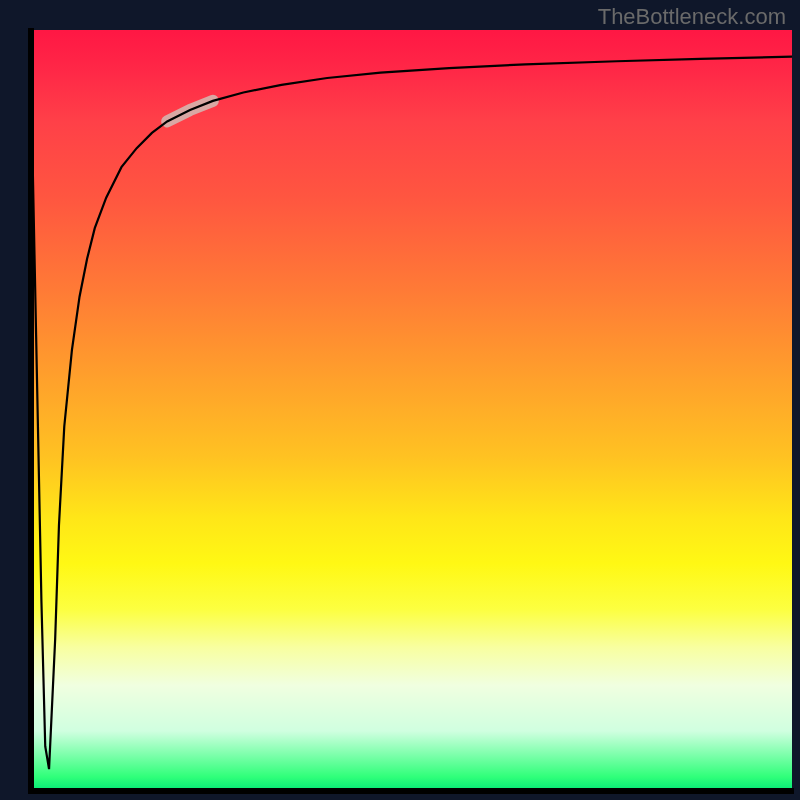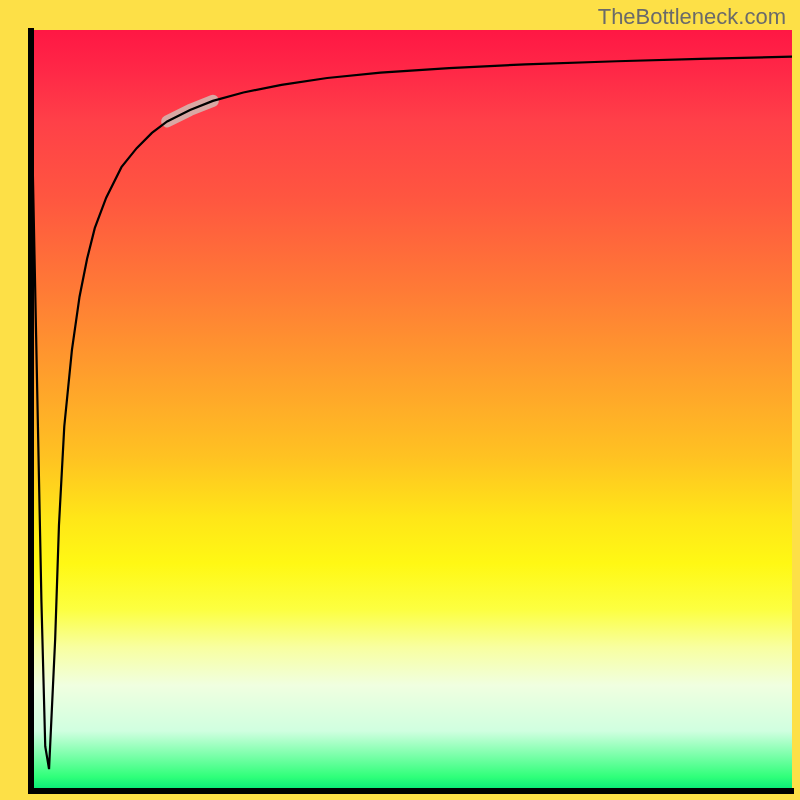--- a/index.html
+++ b/index.html
@@ -7,21 +7,21 @@
     padding: 0;
     width: 800px;
     height: 800px;
     font-family: Arial, Helvetica, sans-serif;
     background: #ffffff;
   }
   .chart-container {
     position: relative;
     width: 800px;
     height: 800px;
-    background: #fde047;
+    background: #0f172a;
     text-align: right;
   }
   .watermark {
     position: absolute;
     top: 4px;
     right: 14px;
     font-size: 22px;
     color: #6a6a6a;
     z-index: 10;
     font-family: Arial, Helvetica, sans-serif;

